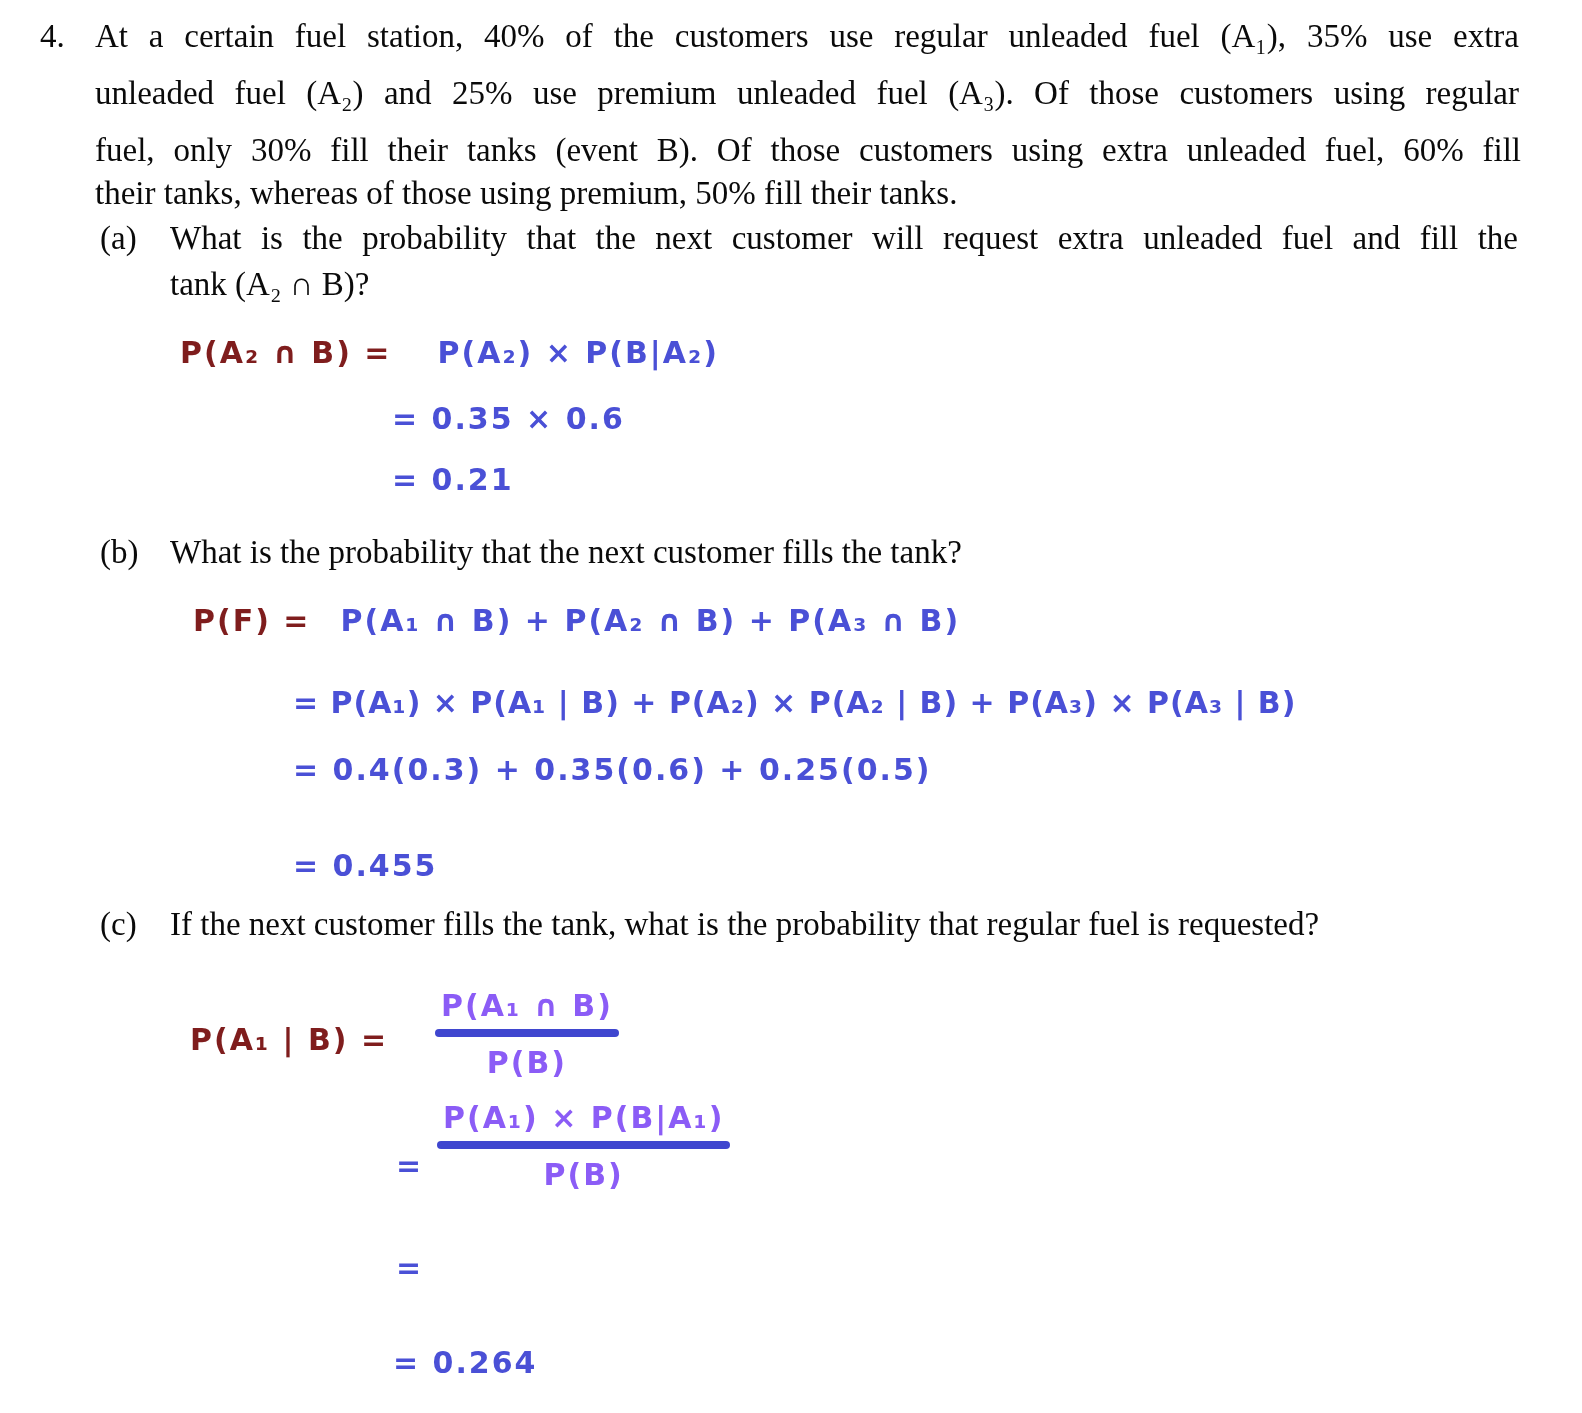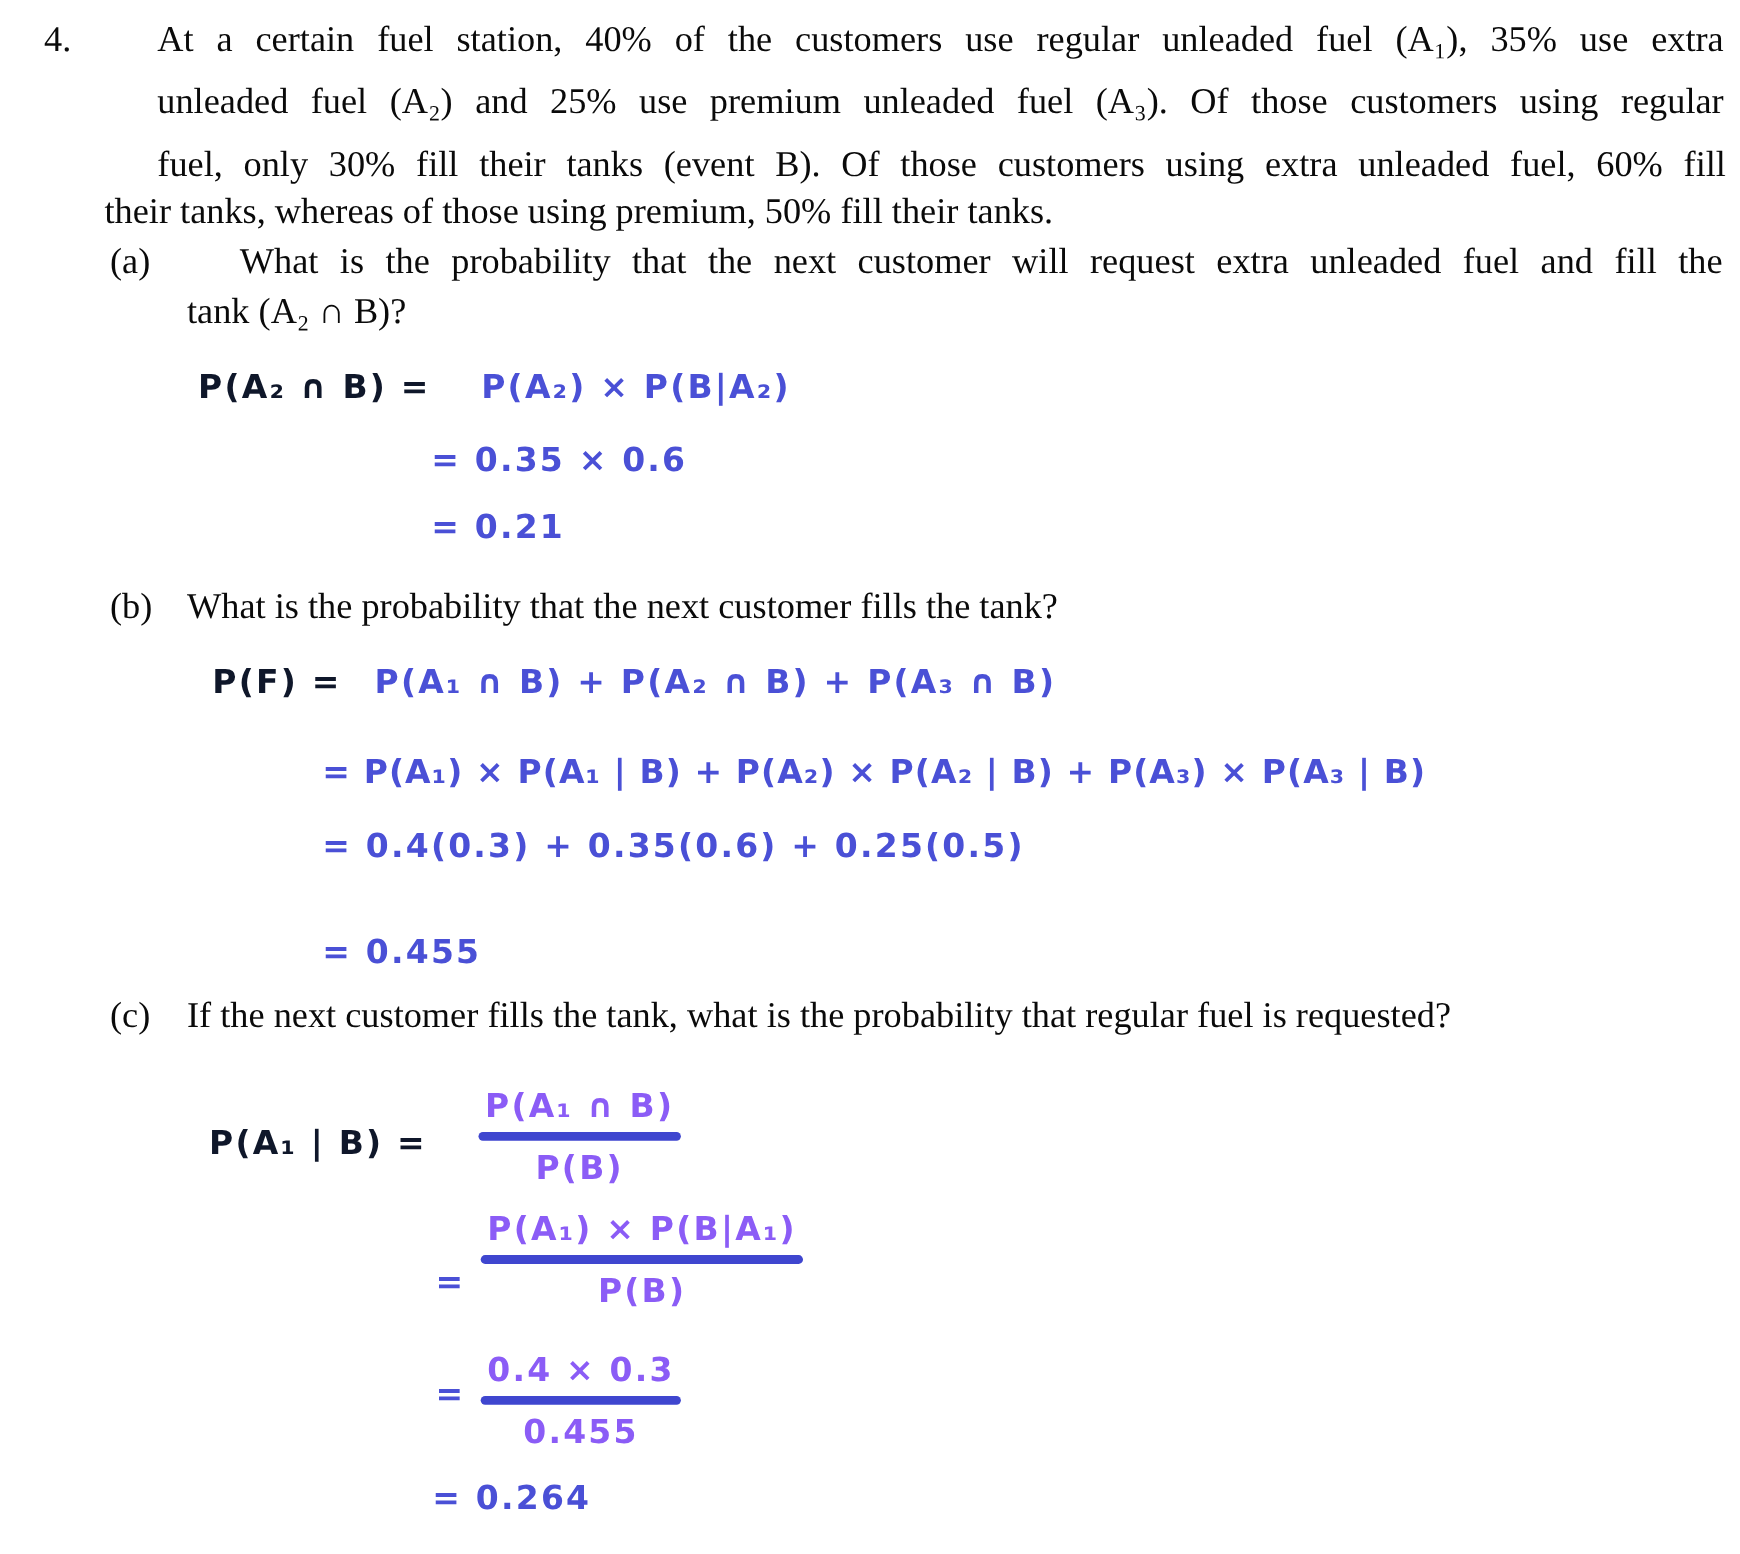--- a/index.html
+++ b/index.html
@@ -20,34 +20,33 @@
     font-family: "Liberation Serif", "DejaVu Serif", serif;
     font-size: 33px;
     line-height: 44px;
     color: #0a0a0a;
     white-space: nowrap;
   }
   .typed.just {
     white-space: normal;
     text-align: justify;
     text-align-last: justify;
-    margin-left: 48px;
   }
 
   
   .hw {
     position: absolute;
     font-family: "DejaVu Sans", sans-serif;
     font-size: 30px;
     font-weight: bold;
     letter-spacing: 2px;
     color: #4a50d6;
     white-space: nowrap;
   }
-  .hw .dark, .hw.dark { color: #0f172a; }
+  .hw .dark, .hw.dark { color: #7f1d1d; }
   .hw .gap-a { margin-left: 46px; }
   .hw .gap-b { margin-left: 30px; }
 
   .frac {
     position: absolute;
     display: inline-flex;
     flex-direction: column;
     align-items: center;
     font-family: "DejaVu Sans", sans-serif;
     font-size: 30px;
@@ -109,21 +108,16 @@
   </div>
 
   <div class="hw" style="left:396px; top:1148px;">=</div>
   <div class="frac" style="left:437px; top:1100px;">
     <div class="num">P(A₁) × P(B|A₁)</div>
     <div class="bar"></div>
     <div class="den">P(B)</div>
   </div>
 
   <div class="hw" style="left:396px; top:1250px;">=</div>
-  <div class="frac" style="left:437px; top:1228px;">
-    <div class="num">0.4 × 0.3</div>
-    <div class="bar"></div>
-    <div class="den">0.455</div>
-  </div>
 
   <div class="hw" style="left:393px; top:1345px;">= 0.264</div>
 
 </div>
 
 </body></html>

